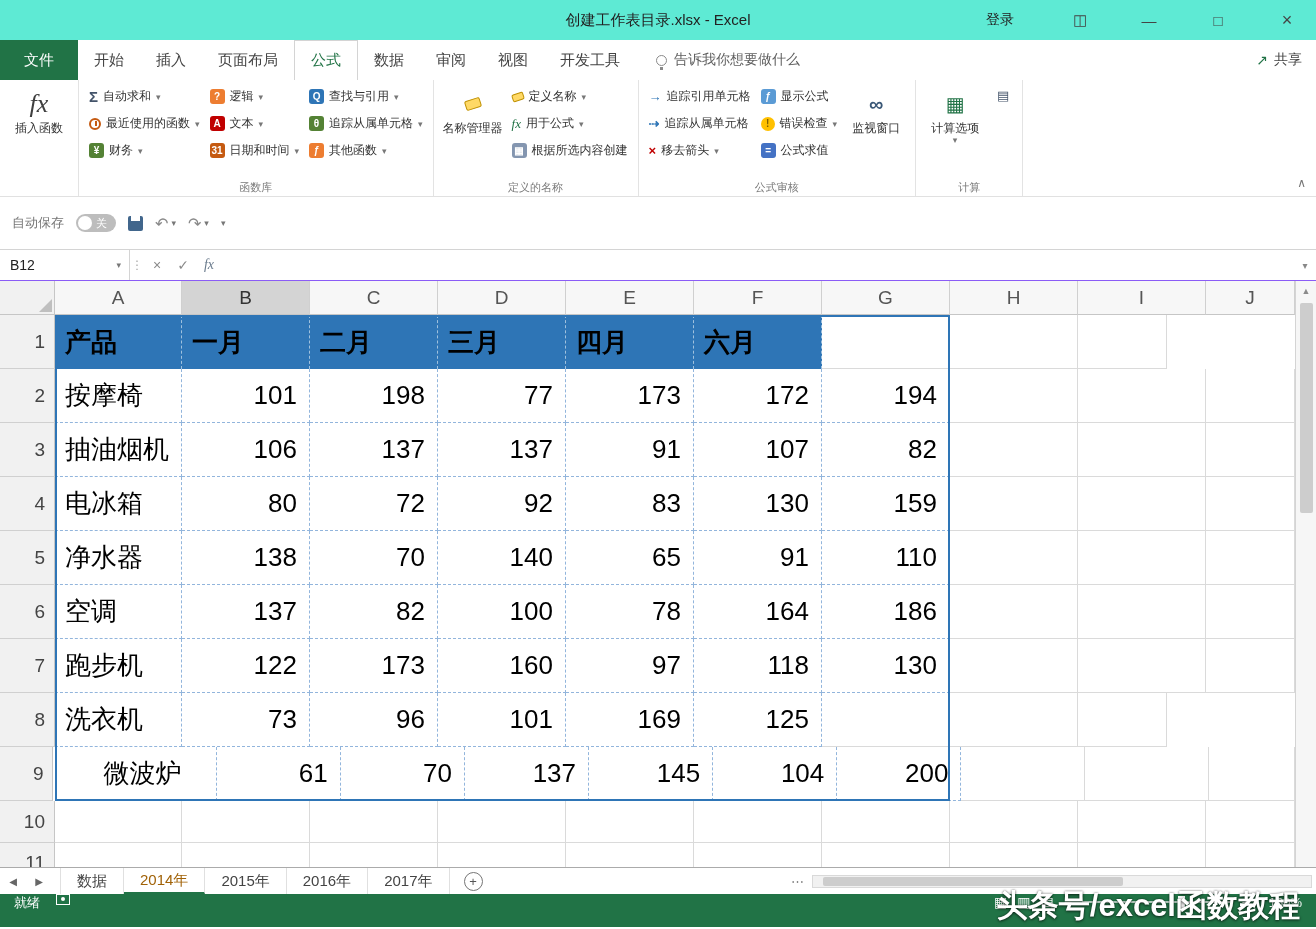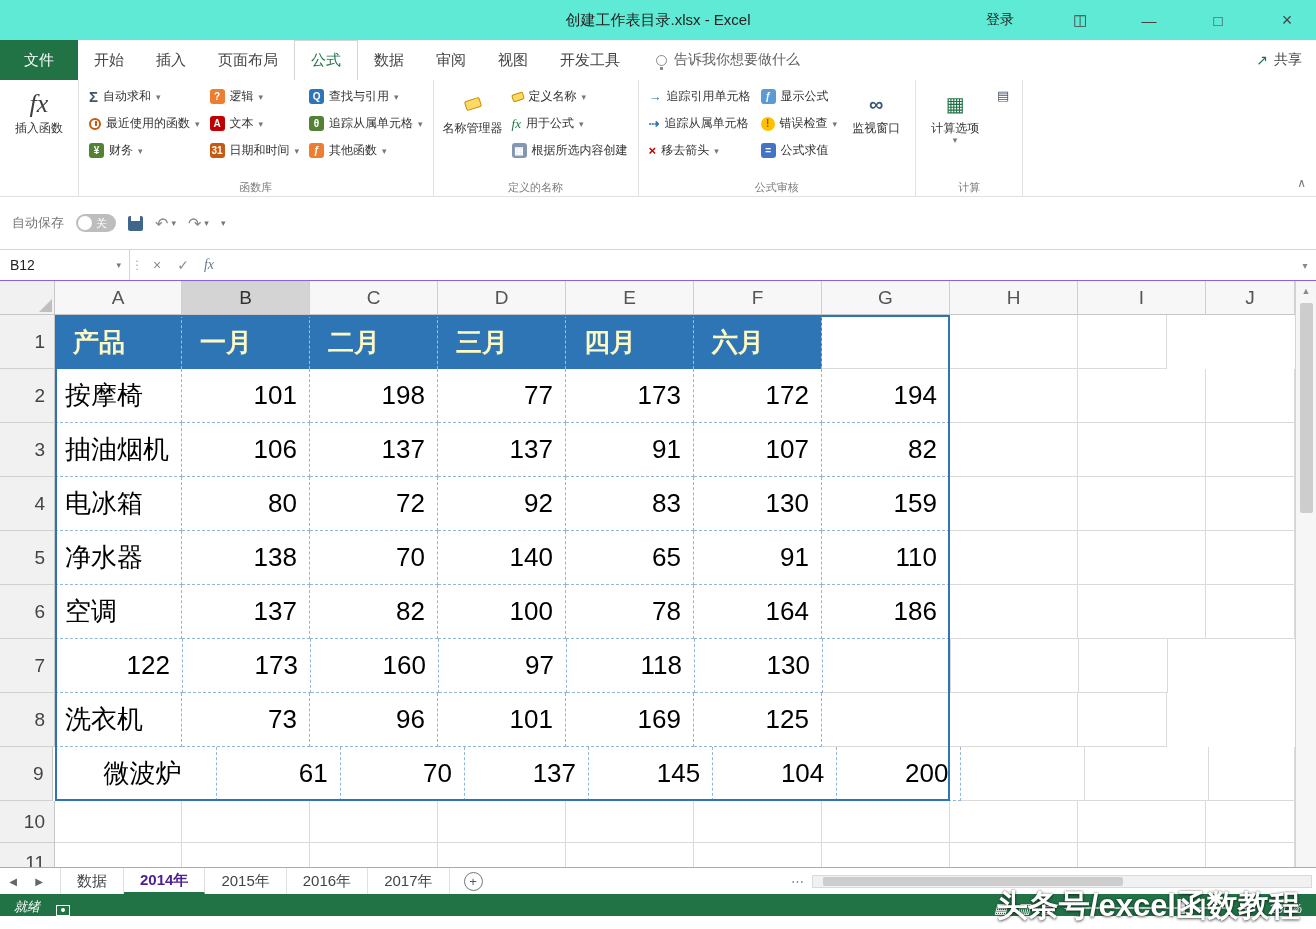--- a/index.html
+++ b/index.html
@@ -85,45 +85,45 @@
            display:flex; align-items:center; justify-content:center; font-size:19px; color:#555; }
   .col-h.sel { background:#d4d4d4; color:#333; }
   .g-row { display:flex; }
   .row-h { background:#f1f1f1; border-right:1px solid #c6c6c6; border-bottom:1px solid #d0d0d0;
            display:flex; align-items:center; justify-content:flex-end; padding-right:9px; font-size:19px; color:#444; }
   .cell { background:#fff; border-right:1px solid #dadada; border-bottom:1px solid #dadada;
           display:flex; align-items:center; font-size:26px; color:#000; overflow:hidden; }
   .tcell { border-right:1px dashed #92b5dc; border-bottom:1px dashed #92b5dc; }
   .num { justify-content:flex-end; padding-right:12px; }
   .prod { padding-left:10px; }
-  .th-blue { background:#2e75b6; color:#fef9c3; font-weight:600; padding-left:18px;
+  .th-blue { background:#2e75b6; color:#000000; font-weight:600; padding-left:10px;
              border-right:1px dashed rgba(255,255,255,.55); border-bottom:none; }
   .range-outline { position:absolute; left:55px; top:34px; width:895px; height:486px;
                    border:2px solid #2e75b6; pointer-events:none; }
   .vscroll { width:21px; background:#f6f6f6; border-left:1px solid #d4d4d4; display:flex; flex-direction:column; align-items:center; }
   .vscroll .arr { height:20px; display:flex; align-items:center; color:#8a8a8a; font-size:9px; }
   .vthumb { width:13px; height:210px; background:#cdcdcd; border-radius:2px; margin-top:2px; }
 
   
   .sheettabs { height:27px; border-top:1px solid #ababab; display:flex; align-items:stretch; background:#fff; }
   .st-nav { width:26px; display:flex; align-items:center; justify-content:center; color:#666; font-size:10px; }
   #sheet-tab-list { display:flex; margin-left:8px; }
   .stab { padding:0 16px; display:flex; align-items:center; font-size:15px; color:#444;
           border-right:1px solid #e0e0e0; }
   .stab:first-child { border-left:1px solid #e0e0e0; }
-  .stab.active { color:#4c1d95; font-weight:700; background:#fff; border-bottom:2px solid #217346; }
+  .stab.active { color:#a16207; font-weight:400; background:#fff; border-bottom:2px solid #217346; }
   .addsheet { width:19px; height:19px; border:1px solid #767676; border-radius:50%; align-self:center; margin-left:14px;
               display:flex; align-items:center; justify-content:center; font-size:13px; color:#555; }
   .st-dots { margin-left:auto; display:flex; align-items:center; color:#666; padding:0 8px; font-size:13px; }
   .hscroll { width:500px; align-self:center; height:13px; background:#f1f1f1; border:1px solid #d9d9d9; margin-right:4px;
              display:flex; align-items:center; }
   .hthumb { width:300px; height:9px; background:#cdcdcd; margin-left:10px; border-radius:2px; }
 
   
-  .statusbar { height:22px; background:#217346; color:#fff; display:flex; align-items:flex-end; font-size:13px;font-style:italic; }
+  .statusbar { height:33px; background:#217346; color:#fff; display:flex; align-items:flex-start; font-size:13px; }
   .sb-ready { padding-left:14px; }
   .macro-ic { width:14px; height:11px; border:1px solid #fff; margin-left:16px; position:relative; }
   .macro-ic::after { content:""; position:absolute; left:4px; top:2px; width:4px; height:4px; background:#fff; border-radius:50%; }
   .sb-right { margin-left:auto; display:flex; align-items:center; gap:10px; padding-right:14px; }
   .vicon { font-size:14px; color:#fff; }
   .zoom-minus,.zoom-plus { font-size:14px; }
   .zoom-track { width:150px; height:2px; background:rgba(255,255,255,.7); position:relative; }
   .zoom-thumb { position:absolute; left:96px; top:-5px; width:7px; height:12px; background:#fff; }
   .zoom-pct { width:42px; text-align:right; }
 
@@ -440,20 +440,21 @@
             <div class="cell tcell num" style="width: 128px;">100</div>
             <div class="cell tcell num" style="width: 128px;">78</div>
             <div class="cell tcell num" style="width: 128px;">164</div>
             <div class="cell tcell num" style="width: 128px;">186</div>
             <div class="cell" style="width: 128px;"></div>
             <div class="cell" style="width: 128px;"></div>
             <div class="cell" style="width: 89px;"></div>
           </div>
           <div class="g-row" style="height: 54px;">
             <div class="row-h" style="width: 55px;">7</div>
+            <div class="cell tcell prod" style="width: 127px;">跑步机</div>
             <div class="cell tcell num" style="width: 128px;">122</div>
             <div class="cell tcell num" style="width: 128px;">173</div>
             <div class="cell tcell num" style="width: 128px;">160</div>
             <div class="cell tcell num" style="width: 128px;">97</div>
             <div class="cell tcell num" style="width: 128px;">118</div>
             <div class="cell tcell num" style="width: 128px;">130</div>
             <div class="cell" style="width: 128px;"></div>
             <div class="cell" style="width: 128px;"></div>
             <div class="cell" style="width: 89px;"></div>
           </div>

